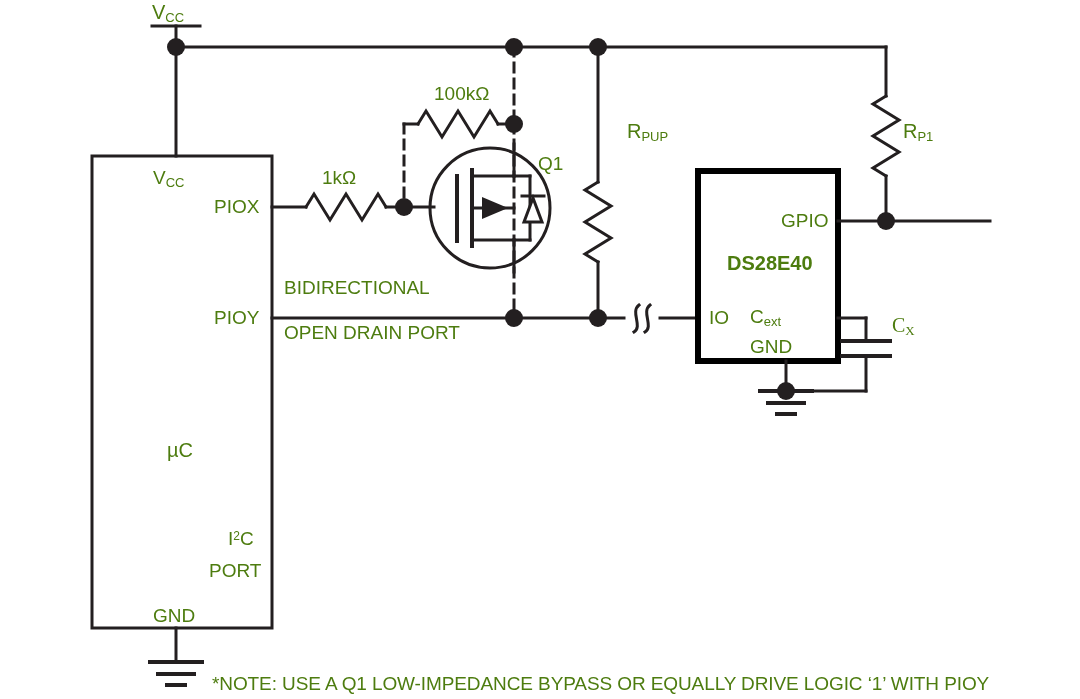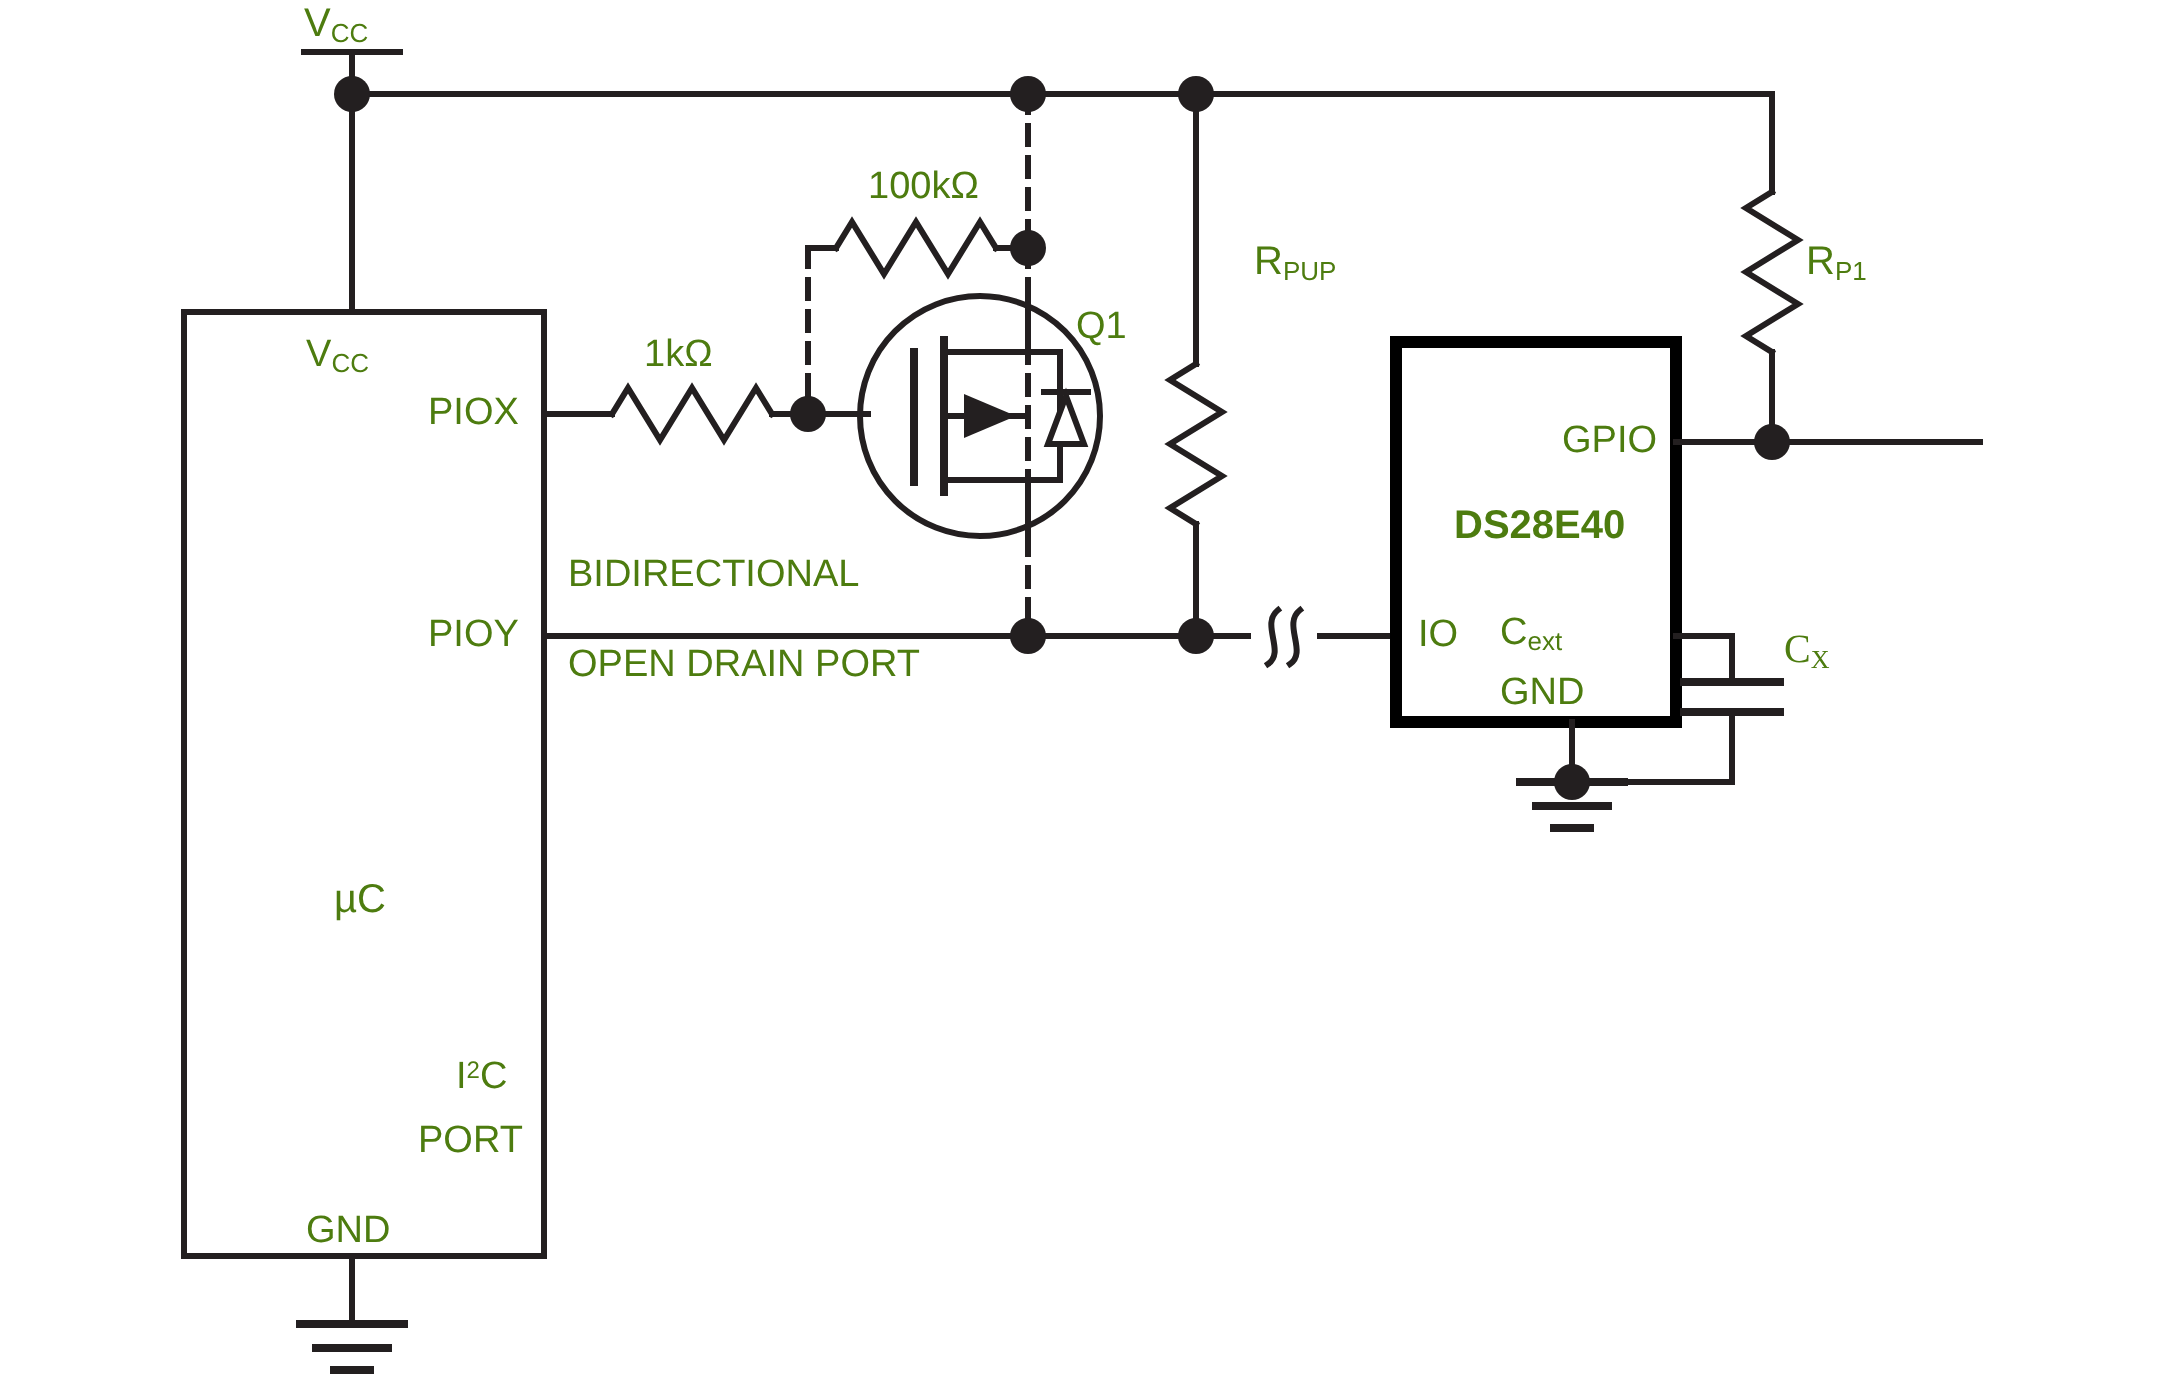--- a/index.html
+++ b/index.html
@@ -133,14 +133,15 @@
   <div class="lbl s22" style="left:903px;top:120px;"><span>R</span><span class="sub">P1</span></div>
 
   <div class="lbl s21" style="left:781px;top:210px;">GPIO</div>
   <div class="lbl s22" style="left:727px;top:252px;font-weight:bold;">DS28E40</div>
   <div class="lbl s21" style="left:709px;top:307px;">IO</div>
   <div class="lbl s21" style="left:750px;top:306px;"><span>C</span><span class="sub">ext</span></div>
   <div class="lbl s21" style="left:750px;top:336px;">GND</div>
 
   <div class="lbl s22" style="left:892px;top:314px;font-family:Liberation Serif, serif;"><span>C</span><span class="sub">X</span></div>
 
+  <div class="lbl note" style="left:212px;top:673px;">*NOTE: USE A Q1 LOW-IMPEDANCE BYPASS OR EQUALLY DRIVE LOGIC ‘1’ WITH PIOY</div>
 
 </div>
 
 </body></html>

